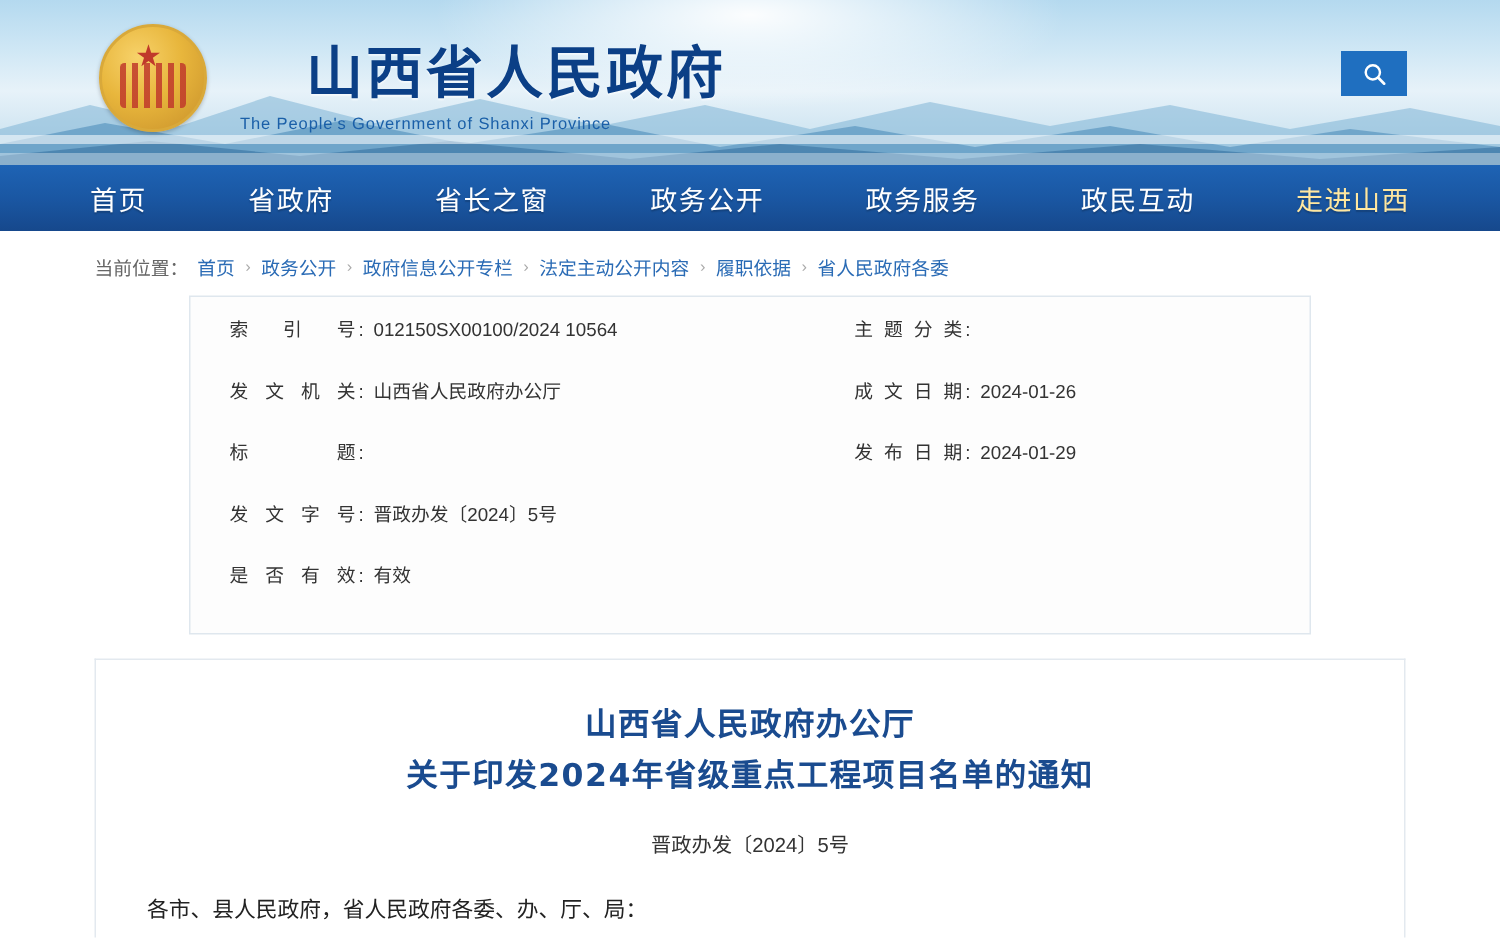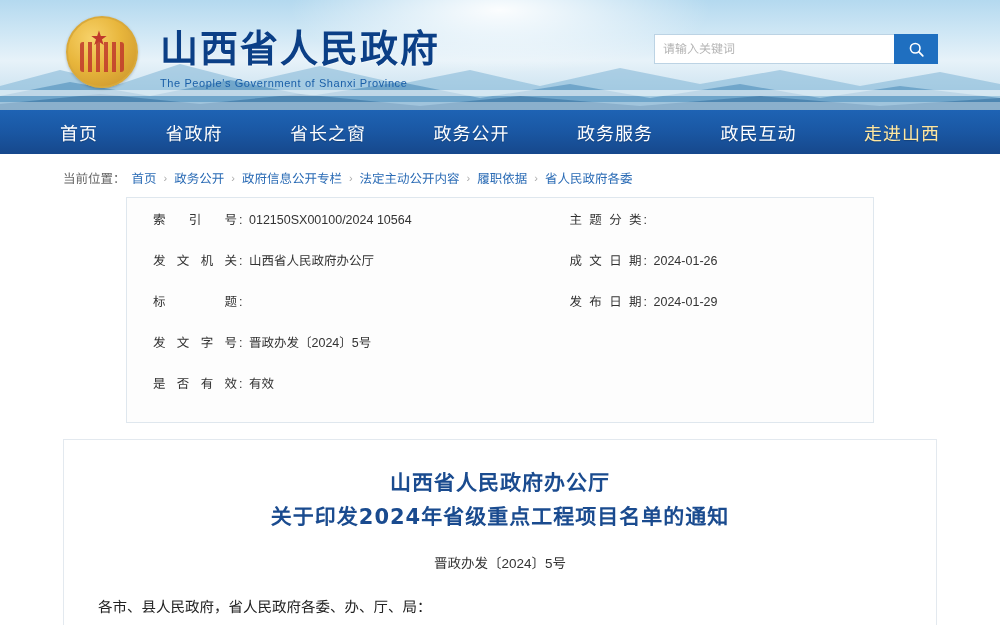--- a/index.html
+++ b/index.html
@@ -50,20 +50,21 @@
     opacity: .85;
     border-radius: 3px;
   }
   .site-title {
     position: absolute; left: 160px; top: 18px;
   }
   .site-title .cn {
     font-family: "DejaVu Sans", "Liberation Sans", sans-serif;
     font-size: 38px; font-weight: bold; color: #0b3f86; letter-spacing: 2px;
     text-shadow: 0 1px 1px rgba(255,255,255,.6);
+    margin-left: 44px;
   }
   .site-title .en {
     margin-top: 4px;
     font-size: 11px; color: #1a5fa8; letter-spacing: .6px;
   }
   .search-box {
     position: absolute; right: 62px; top: 34px;
     display: flex; align-items: center;
   }
   .search-input {
@@ -180,21 +181,20 @@
       <div class="star">★</div>
       <div class="inner"></div>
     </div>
 
     <div class="site-title">
       <div class="cn">山西省人民政府</div>
       <div class="en">The People's Government of Shanxi Province</div>
     </div>
 
     <div class="search-box">
-      <input class="search-input" type="text" placeholder="请输入关键词" style="">
       <button class="search-btn">
         <svg width="17" height="17" viewBox="0 0 20 20">
           <circle cx="8.5" cy="8.5" r="5.6" fill="none" stroke="#ffffff" stroke-width="1.9"></circle>
           <line x1="12.8" y1="12.8" x2="17.4" y2="17.4" stroke="#ffffff" stroke-width="2.1" stroke-linecap="round"></line>
         </svg>
       </button>
     </div>
   </div>
 
   <div class="nav">

